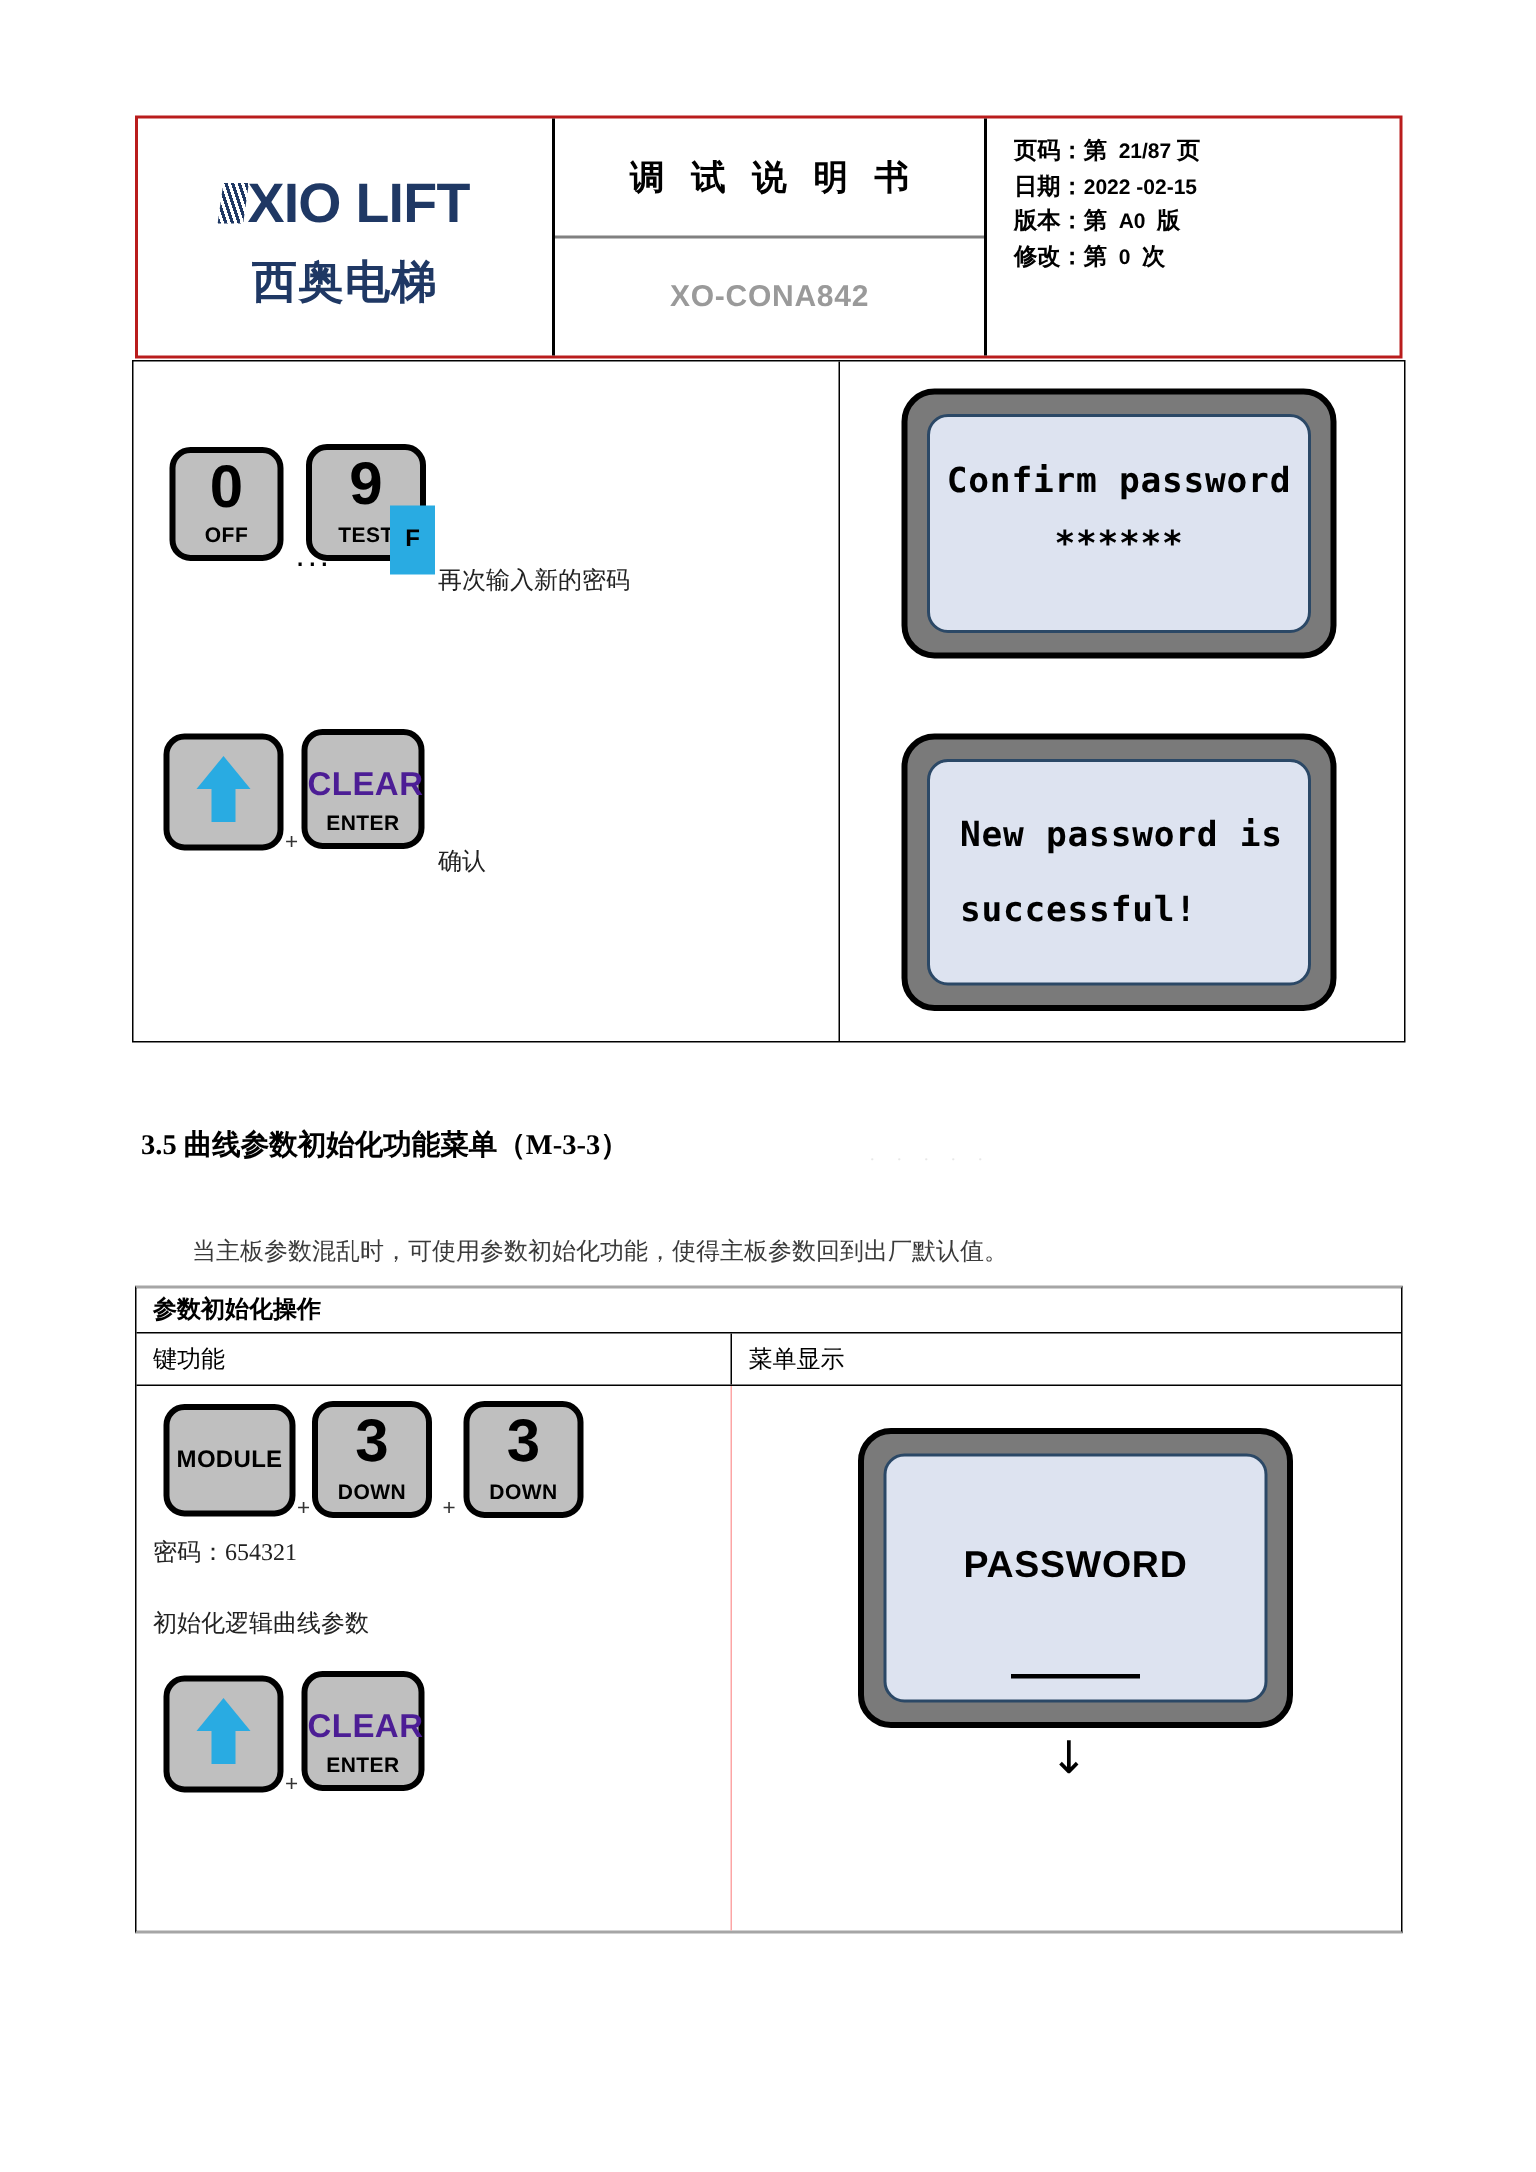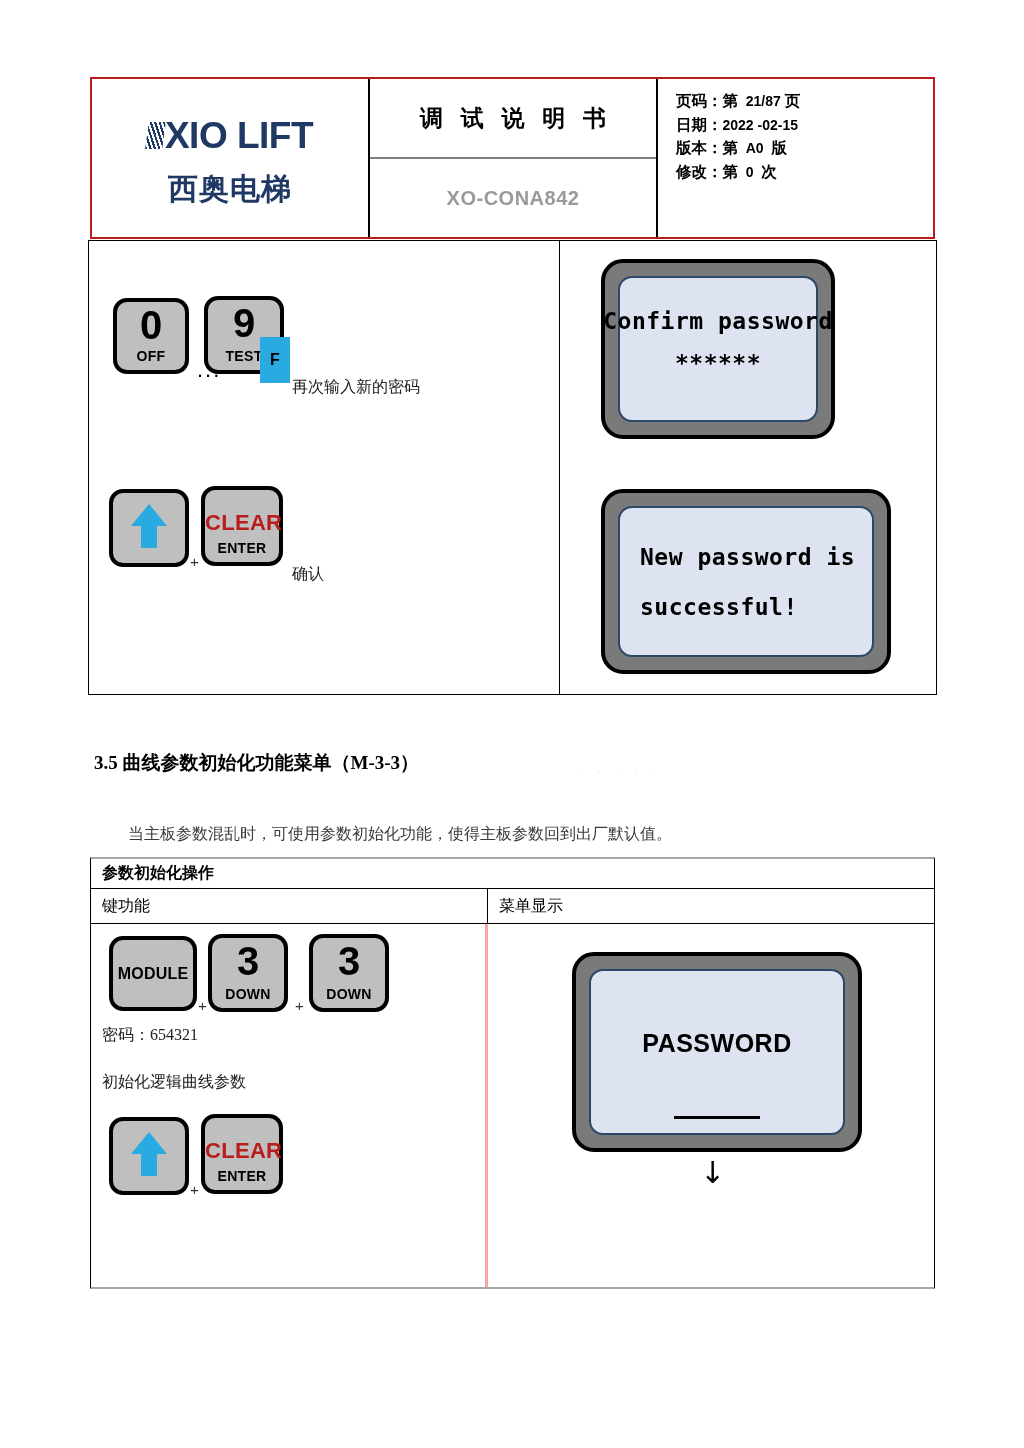--- a/index.html
+++ b/index.html
@@ -154,21 +154,21 @@
     position: absolute;
     left: 0; right: 0;
     bottom: 6px;
     text-align: center;
     font-size: 14px;
     font-weight: bold;
     letter-spacing: 0.3px;
     color: #000;
   }
   .keycap .sub.clear {
-    color: #b91c1c;
+    color: #4c1d95;
     font-size: 22px;
     bottom: 26px;
   }
   .keycap .sub.enter {
     bottom: 6px;
     font-size: 14px;
   }
   .keycap .center-label {
     position: absolute;
     left: 0; right: 0;
@@ -406,21 +406,21 @@
 
   <div class="plus-sign" style="left:101px; top:312px;">+</div>
 
   <div class="keycap" style="left:112px; top:245px; width:82px; height:80px;">
     <span class="sub clear">CLEAR</span>
     <span class="sub enter">ENTER</span>
   </div>
 
   <div class="anno" style="left:203px; top:323px;">确认</div>
 
-  <div class="lcd" style="left:512px; top:18px; width:234px; height:180px;">
+  <div class="lcd" style="left:512px; top:18px; width:290px; height:180px;">
     <div class="lcd-screen" style="padding-top:30px;">
       <div class="lcd-line">Confirm password</div>
       <div class="lcd-line" style="margin-top:16px;">******</div>
     </div>
   </div>
 
   <div class="lcd" style="left:512px; top:248px; width:290px; height:185px;">
     <div class="lcd-screen" style="padding-top:36px; align-items:flex-start; padding-left:20px;">
       <div class="lcd-line">New password is</div>
       <div class="lcd-line" style="margin-top:24px;">successful!</div>
@@ -439,21 +439,21 @@
     <span>参数初始化操作</span>
   </div>
 
   <div class="ltable-row-head">
     <div class="lt-col1">键功能</div>
     <div class="lt-col2">菜单显示</div>
   </div>
 
   <div class="ltable-row-body">
 
-    <div class="lt-col1" style="border-right:3px solid #fca5a5;">
+    <div class="lt-col1" style="border-right:1px solid #fca5a5;">
 
       <div class="keycap" style="left:18px; top:12px; width:88px; height:75px;">
         <span class="center-label">MODULE</span>
       </div>
 
       <div class="plus-sign" style="left:107px; top:73px;">+</div>
 
       <div class="keycap" style="left:117px; top:10px; width:80px; height:78px;">
         <span class="big">3</span>
         <span class="sub">DOWN</span>

